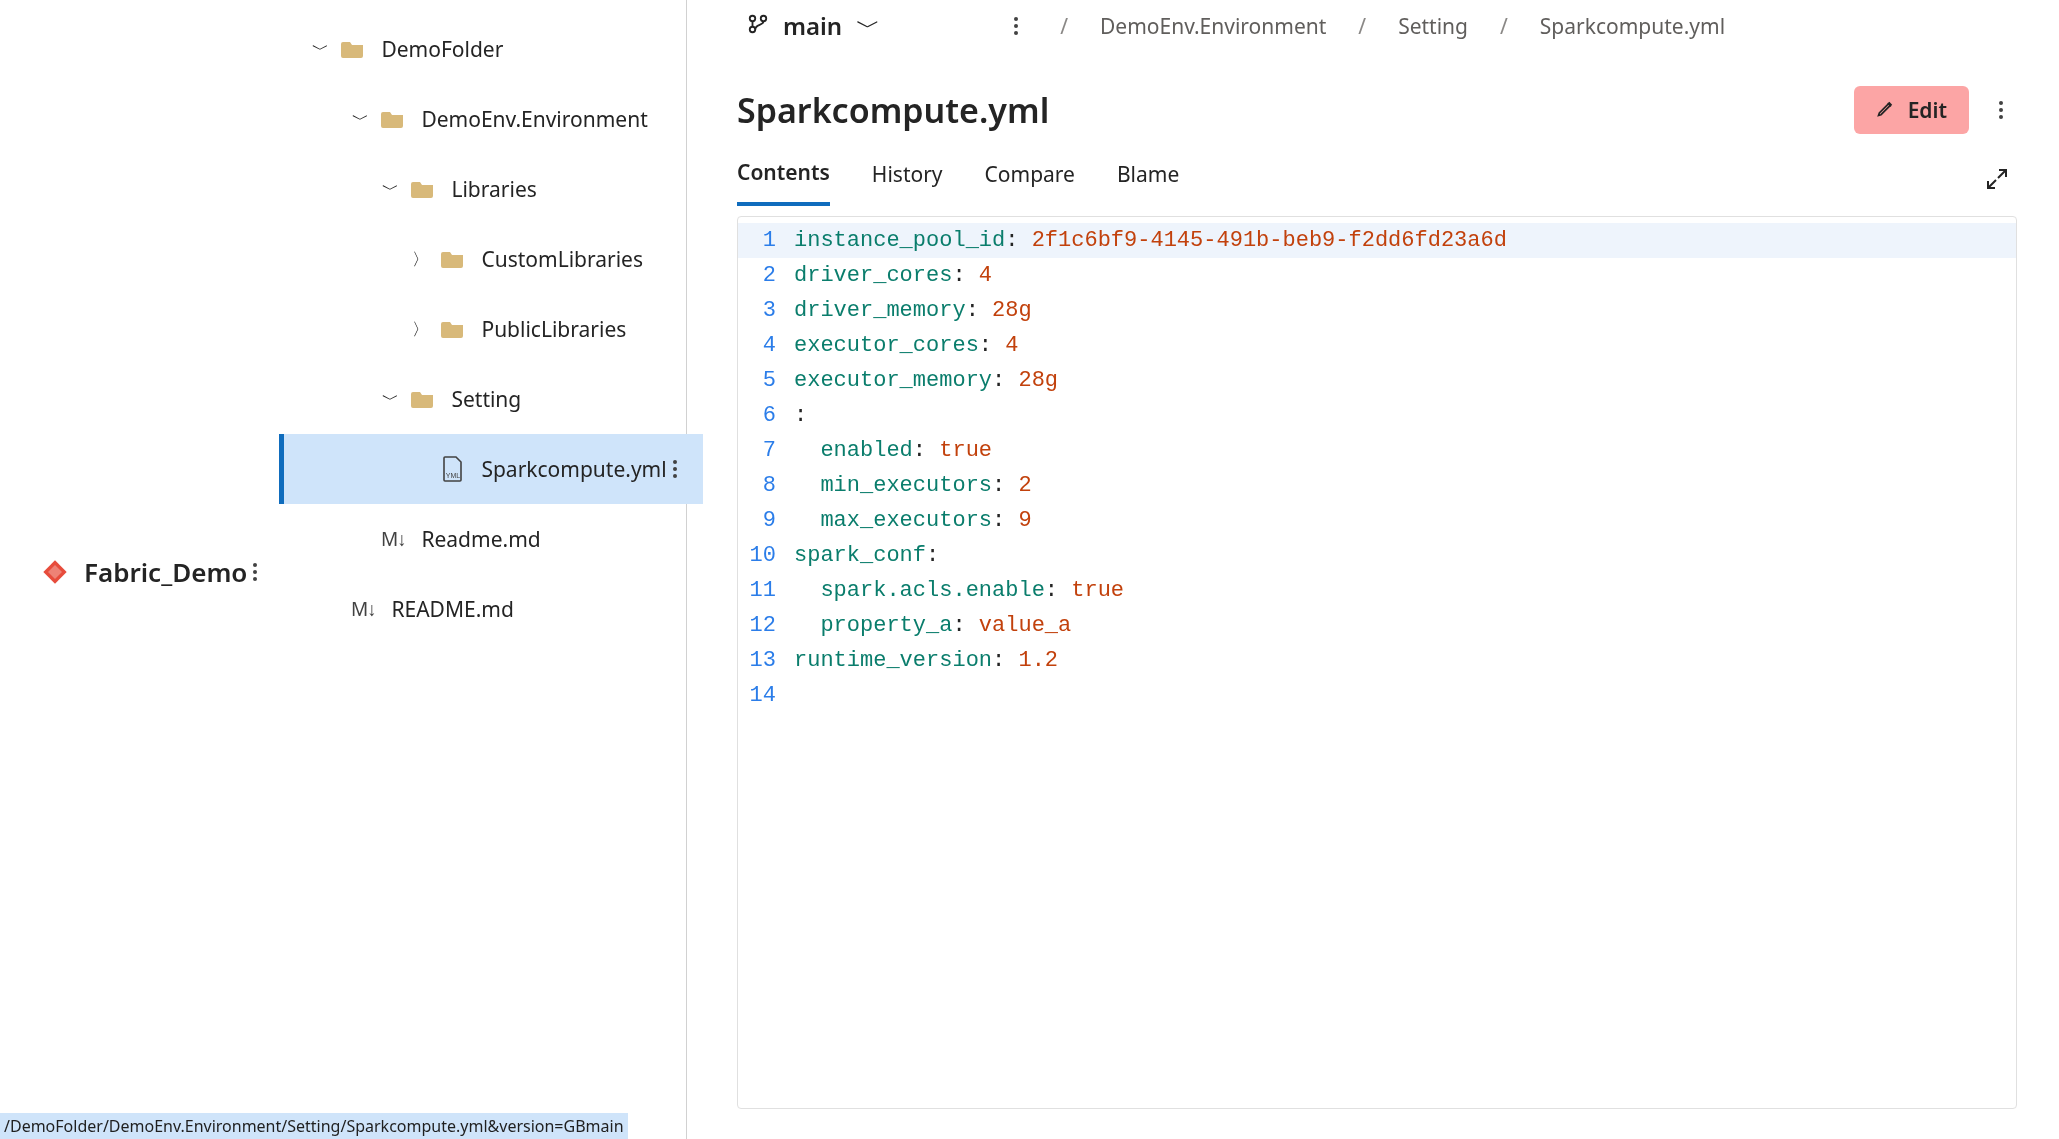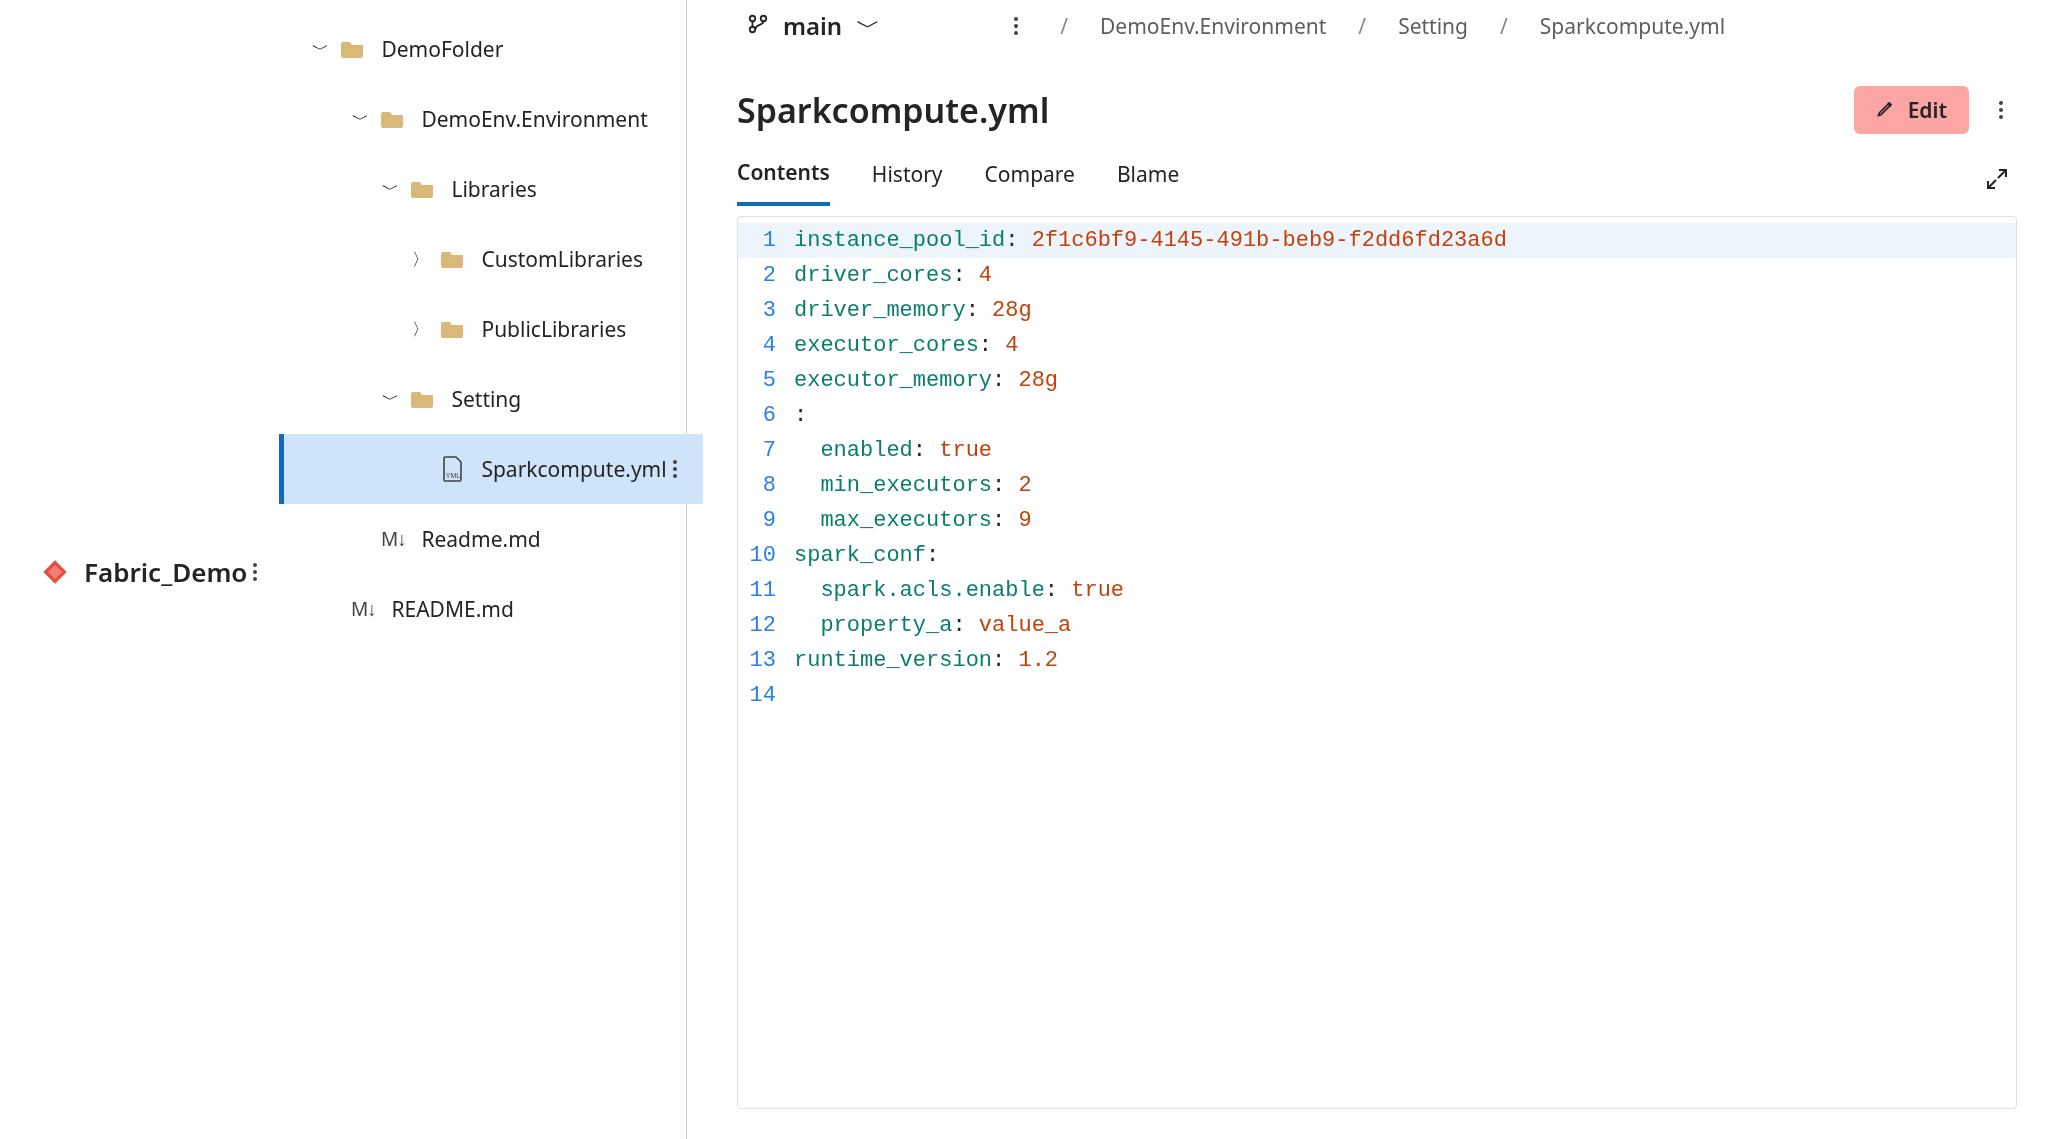--- a/index.html
+++ b/index.html
@@ -253,20 +253,21 @@
       <div class="tree-row ind2">
         <span class="icon md-ico">M↓</span>
         <span class="label">Readme.md</span>
       </div>
       <div class="tree-row ind1">
         <span class="icon md-ico">M↓</span>
         <span class="label">README.md</span>
       </div>
     </div>
 
+    <div class="statusbar">/DemoFolder/DemoEnv.Environment/Setting/Sparkcompute.yml&amp;version=GBmain</div>
   </div>
 
   <div class="main">
     <div class="top-bar">
       <div class="branch-btn">
         <span><svg width="22" height="22" viewBox="0 0 24 24" fill="none" stroke="#242424" stroke-width="2">
               <circle cx="6" cy="6" r="3"></circle>
               <circle cx="6" cy="18" r="3"></circle>
               <circle cx="18" cy="6" r="3"></circle>
               <path d="M6 9v6M18 9c0 5-9 3-9 9"></path>

